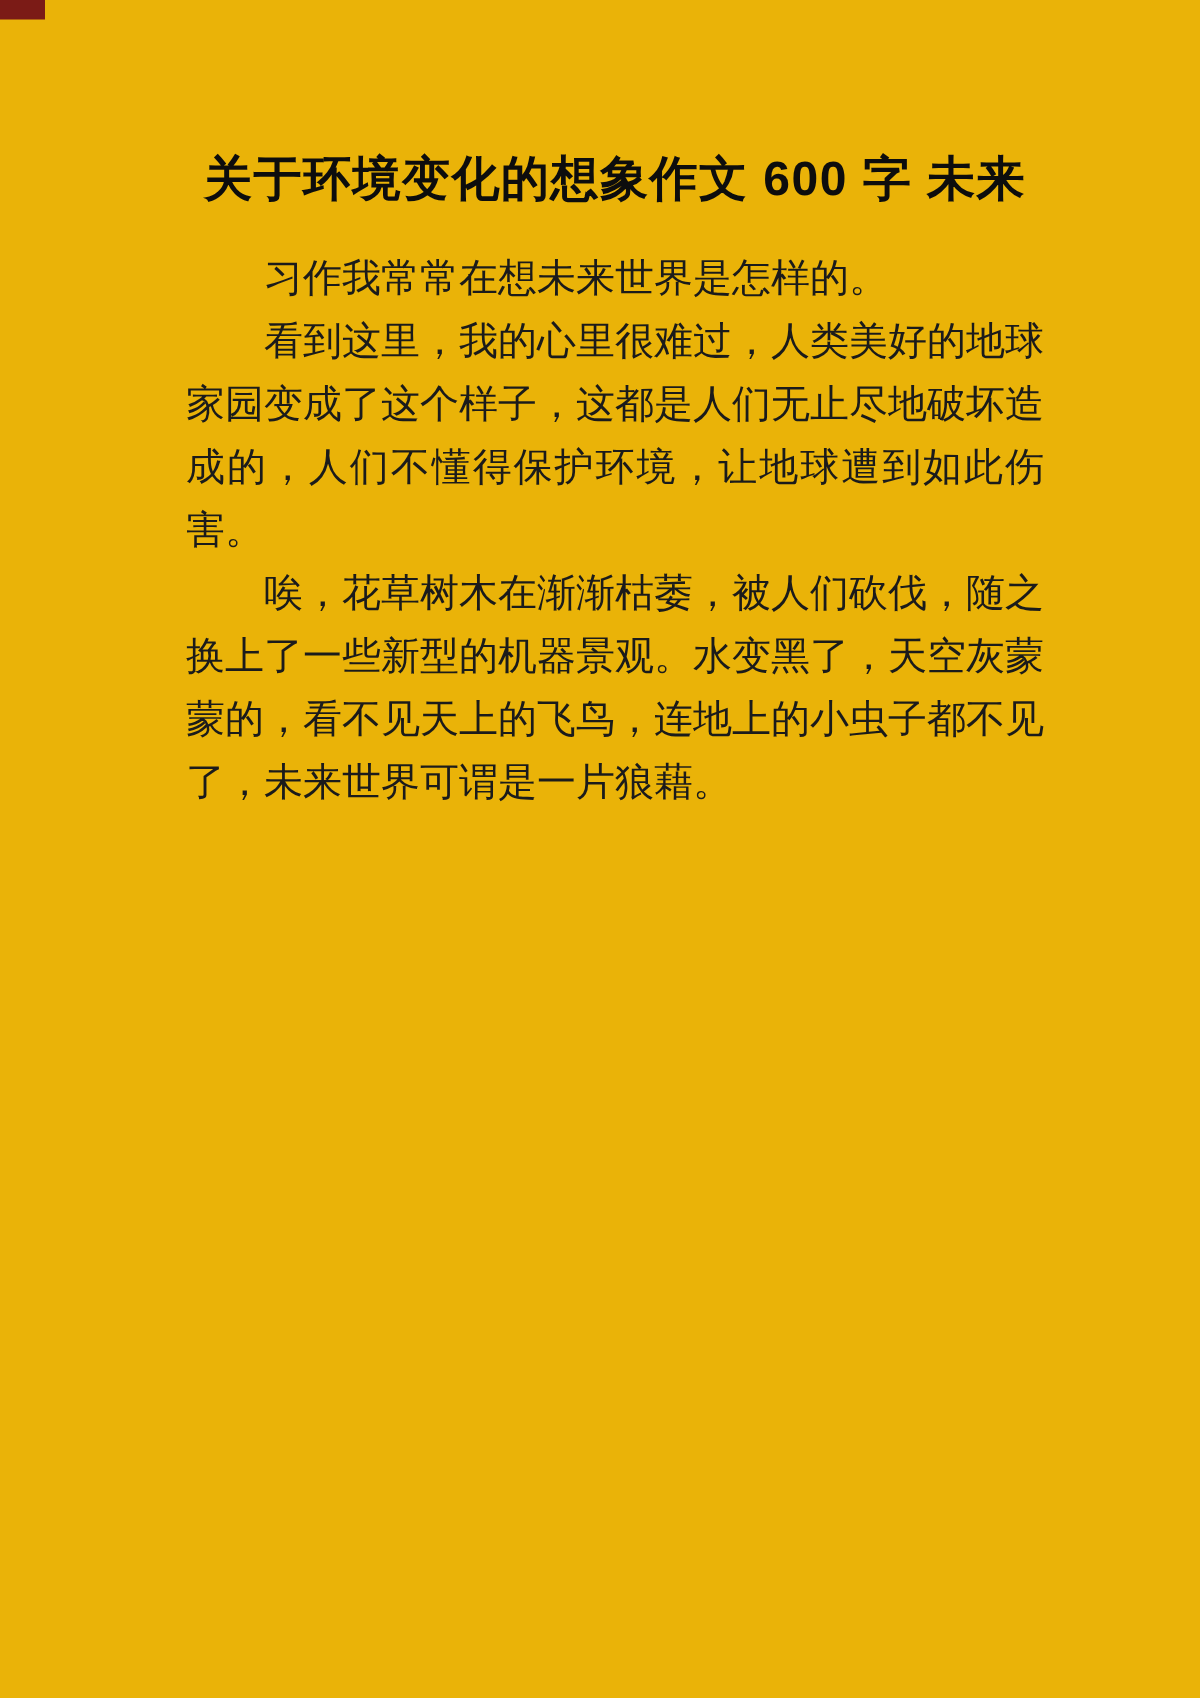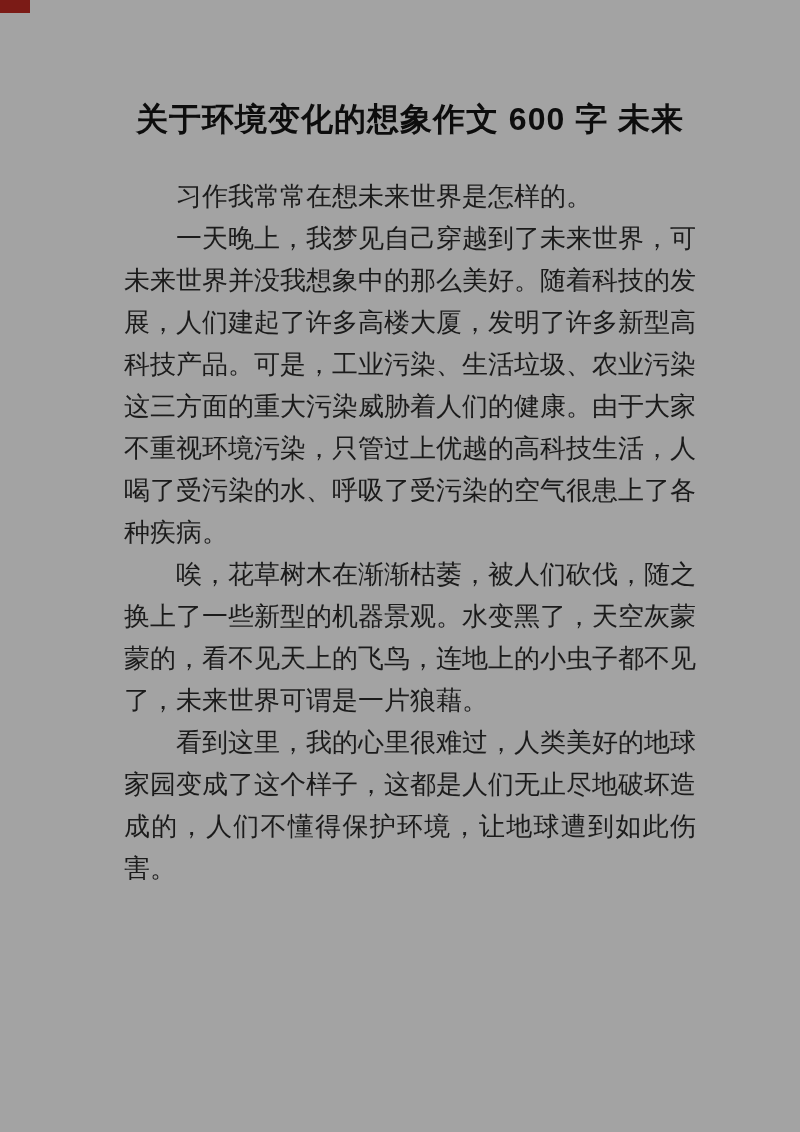--- a/index.html
+++ b/index.html
@@ -4,21 +4,21 @@
 <style>
   html, body {
     margin: 0;
     padding: 0;
     background: #ffffff;
   }
   .page {
     position: relative;
     width: 800px;
     height: 1132px;
-    background: #a3a3a3;
+    background: #eab308;
     overflow: hidden;
   }
   .corner-remnant {
     position: absolute;
     left: 0;
     top: 0;
     width: 30px;
     height: 13px;
     background: #7b1b16;
   }
@@ -35,21 +35,21 @@
     font-size: 32px;
     line-height: 50px;
     color: #0d0d0d;
     text-align: center;
     letter-spacing: 1px;
   }
   .title .title-line {
     display: block;
   }
   .essay {
-    margin-top: 32px;
+    margin-top: 21px;
     font-family: "Liberation Serif", serif;
     font-size: 26px;
     line-height: 42px;
     color: #1b1b1b;
     text-align: justify;
     text-justify: inter-ideograph;
   }
   .essay p {
     margin: 0;
     padding: 0;
@@ -67,20 +67,19 @@
   <div class="corner-remnant"></div>
 
   <div class="content">
 
     <h1 class="title">
       <span class="title-line">关于环境变化的想象作文 600 字 未来</span>
     </h1>
 
     <div class="essay">
       <p>习作我常常在想未来世界是怎样的。</p>
-      <p>一天晚上，我梦见自己穿越到了未来世界，可未来世界并没我想象中的那么美好。随着科技的发展，人们建起了许多高楼大厦，发明了许多新型高科技产品。可是，工业污染、生活垃圾、农业污染这三方面的重大污染威胁着人们的健康。由于大家不重视环境污染，只管过上优越的高科技生活，人喝了受污染的水、呼吸了受污染的空气很患上了各种疾病。</p>
+      <p>看到这里，我的心里很难过，人类美好的地球家园变成了这个样子，这都是人们无止尽地破坏造成的，人们不懂得保护环境，让地球遭到如此伤害。</p>
       <p>唉，花草树木在渐渐枯萎，被人们砍伐，随之换上了一些新型的机器景观。水变黑了，天空灰蒙蒙的，看不见天上的飞鸟，连地上的小虫子都不见了，未来世界可谓是一片狼藉。</p>
-      <p>看到这里，我的心里很难过，人类美好的地球家园变成了这个样子，这都是人们无止尽地破坏造成的，人们不懂得保护环境，让地球遭到如此伤害。</p>
     </div>
 
   </div>
 
 </div>
 
 </body></html>

